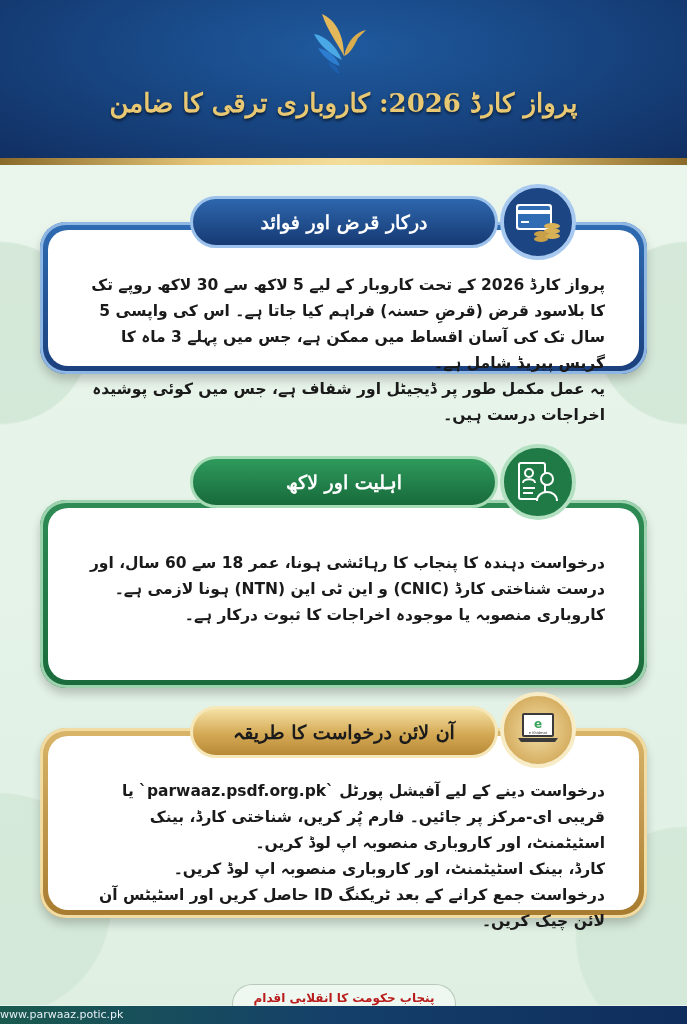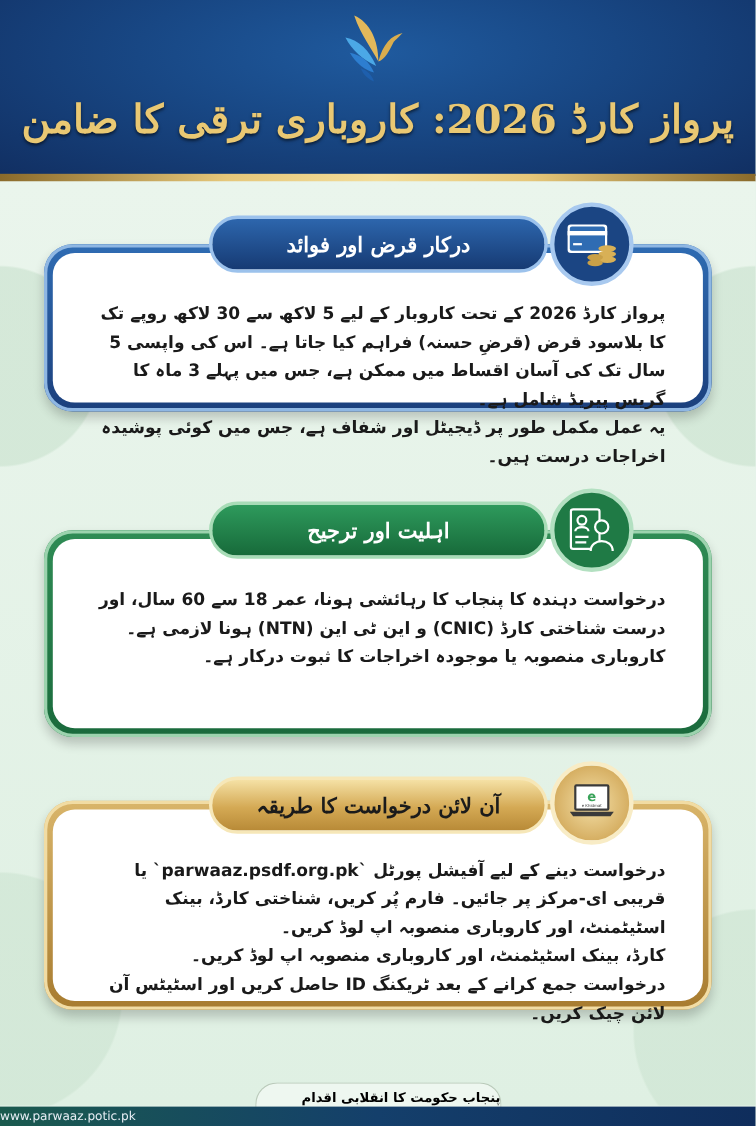--- a/index.html
+++ b/index.html
@@ -17,21 +17,21 @@
   .header-line {
     position: absolute; left: 0; top: 158px; width: 687px; height: 7px;
     background: linear-gradient(90deg, #8a6a2a, #e6c77a 30%, #f3dd9a 50%, #e6c77a 70%, #8a6a2a);
   }
   .logo {
     position: absolute; left: 308px; top: 10px; width: 72px; height: 72px;
   }
   .title {
     position: absolute; left: 0; top: 88px; width: 687px; text-align: center;
     direction: rtl;
-    font-family: "DejaVu Serif", serif; font-size: 36px; font-weight: bold;
+    font-family: "DejaVu Serif", serif; font-size: 26px; font-weight: bold;
     color: #e9c873;
     text-shadow: 0 2px 3px rgba(0,0,0,0.6);
   }
   
   .bg {
     position: absolute; left: 0; top: 165px; width: 687px; height: 840px;
     background:
       radial-gradient(circle at 0% 20%, rgba(200,225,205,0.6) 0 90px, transparent 92px),
       radial-gradient(circle at 100% 20%, rgba(200,225,205,0.6) 0 90px, transparent 92px),
       radial-gradient(circle at 0% 88%, rgba(200,225,205,0.5) 0 110px, transparent 112px),
@@ -43,21 +43,21 @@
     position: absolute; left: 40px; width: 607px;
     border-radius: 26px;
     padding: 8px;
   }
   .card-inner {
     background: #ffffff; border-radius: 20px; width: 100%; height: 100%;
     padding: 42px 34px 14px 34px;
     direction: rtl; text-align: right;
   }
   .card.blue { top: 222px; height: 152px; background: linear-gradient(180deg,#2f6cb3,#1b3f7c); box-shadow: 0 0 0 3px #8fb7e3 inset, 0 6px 10px rgba(0,0,0,0.2); }
-  .card.green { top: 482px; height: 188px; background: linear-gradient(180deg,#2f8c55,#1a6a3c); box-shadow: 0 0 0 3px #9cd3ae inset, 0 6px 10px rgba(0,0,0,0.2); }
+  .card.green { top: 500px; height: 188px; background: linear-gradient(180deg,#2f8c55,#1a6a3c); box-shadow: 0 0 0 3px #9cd3ae inset, 0 6px 10px rgba(0,0,0,0.2); }
   .card.gold { top: 728px; height: 190px; background: linear-gradient(180deg,#d9b56a,#a77b2f); box-shadow: 0 0 0 3px #f1dca4 inset, 0 6px 10px rgba(0,0,0,0.2); }
   .card-inner p {
     font-family: "DejaVu Sans", sans-serif; font-size: 15.5px; font-weight: bold;
     color: #1a1a1a; line-height: 26px;
   }
   .pill {
     position: absolute; left: 190px; width: 308px; height: 52px;
     border-radius: 28px;
     display: flex; align-items: center; justify-content: center;
     direction: rtl;
@@ -71,22 +71,22 @@
     display: flex; align-items: center; justify-content: center;
   }
   .badge.blue { top: 184px; background: #1b4583; border: 4px solid #a8c9ef; }
   .badge.green { top: 444px; background: #1f7a45; border: 4px solid #b3e0c1; }
   .badge.gold { top: 692px; background: radial-gradient(circle,#f4e0a8,#c99a45); border: 4px solid #f8ecc6; }
   
   .footer-tab {
     position: absolute; left: 232px; top: 984px; width: 224px; height: 30px;
     border: 1.5px solid #b9c9b9; border-bottom: none; border-radius: 20px 20px 0 0;
     background: #eef7f0;
-    text-align: right; direction: rtl;
-    font-size: 12px; font-weight: bold; color: #000000; padding-top: 6px;
+    text-align: center; direction: rtl;
+    font-size: 12px; font-weight: bold; color: #b91c1c; padding-top: 6px;
   }
   .footer {
     position: absolute; left: 0; top: 1006px; width: 687px; height: 18px;
     background: linear-gradient(90deg,#1a5a4e,#143f6b 50%,#0f2d5c);
     text-align: left; color: #e7eef5; font-size: 11px; line-height: 18px;
   }
 </style>
 </head>
 <body>
 
@@ -124,21 +124,21 @@
     <ellipse cx="29" cy="43" rx="7" ry="3" fill="#c9a047"></ellipse>
   </svg>
 </div>
 
 <div class="card green">
   <div class="card-inner">
     <p>درخواست دہندہ کا پنجاب کا رہائشی ہونا، عمر 18 سے 60 سال، اور درست شناختی کارڈ (CNIC) و این ٹی این (NTN) ہونا لازمی ہے۔</p>
     <p>کاروباری منصوبہ یا موجودہ اخراجات کا ثبوت درکار ہے۔</p>
   </div>
 </div>
-<div class="pill green">اہلیت اور ترجیح</div>
+<div class="pill green">اہلیت اور لاکھ</div>
 <div class="badge green">
   <svg width="50" height="50" viewBox="0 0 50 50" fill="none" stroke="#ffffff" stroke-width="2">
     <rect x="6" y="6" width="26" height="36" rx="2"></rect>
     <circle cx="16" cy="16" r="4"></circle>
     <path d="M10 26 C10 21 22 21 22 26"></path>
     <line x1="10" y1="31" x2="22" y2="31"></line>
     <line x1="10" y1="36" x2="20" y2="36"></line>
     <circle cx="34" cy="22" r="6" fill="#1f7a45"></circle>
     <path d="M24 44 C24 32 44 32 44 44" fill="#1f7a45"></path>
   </svg>

